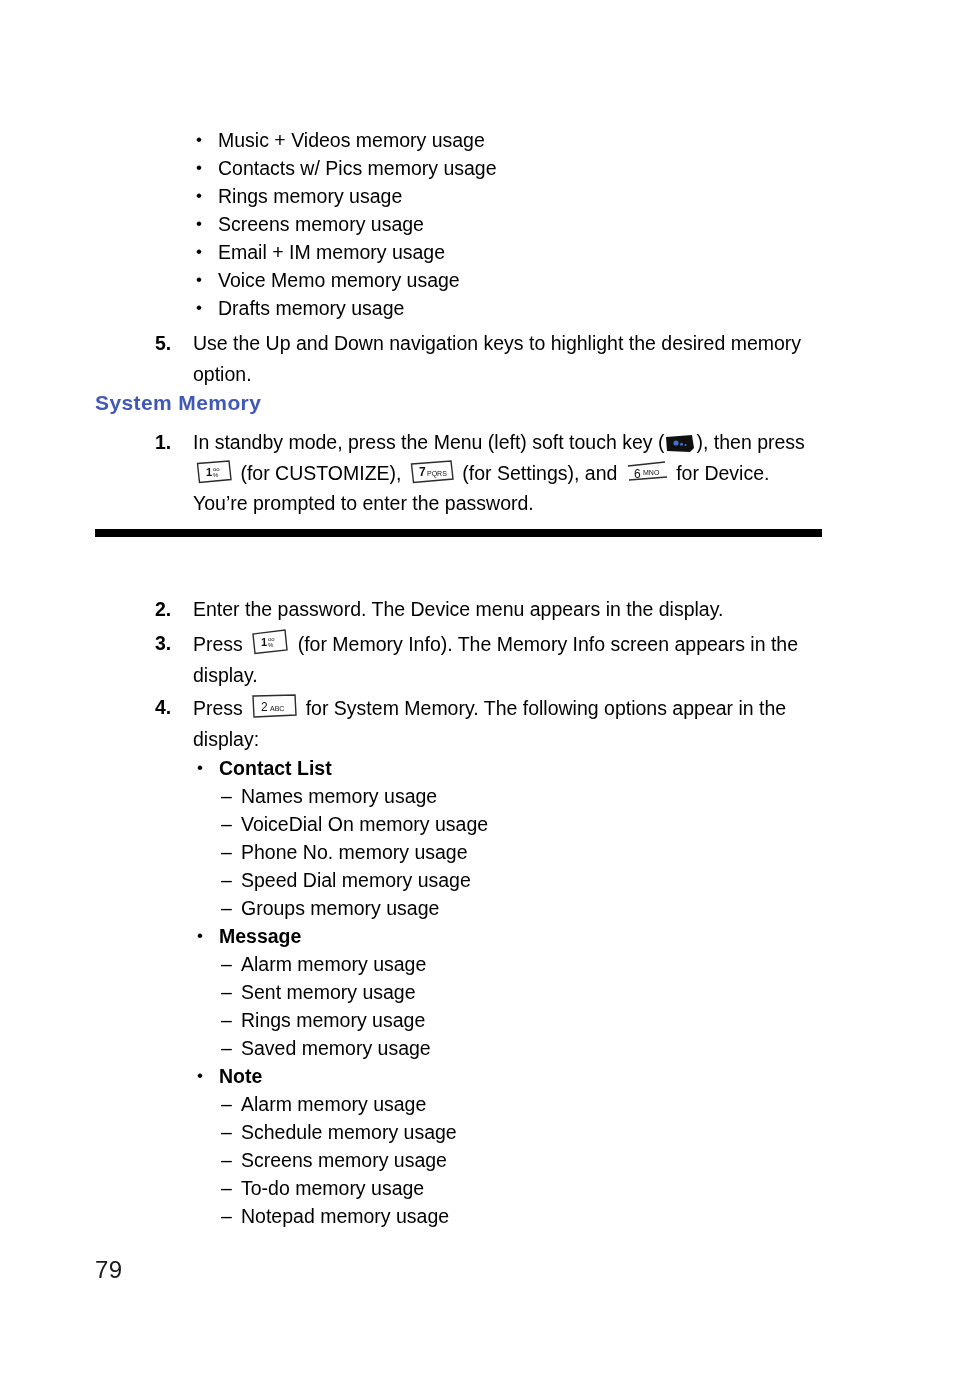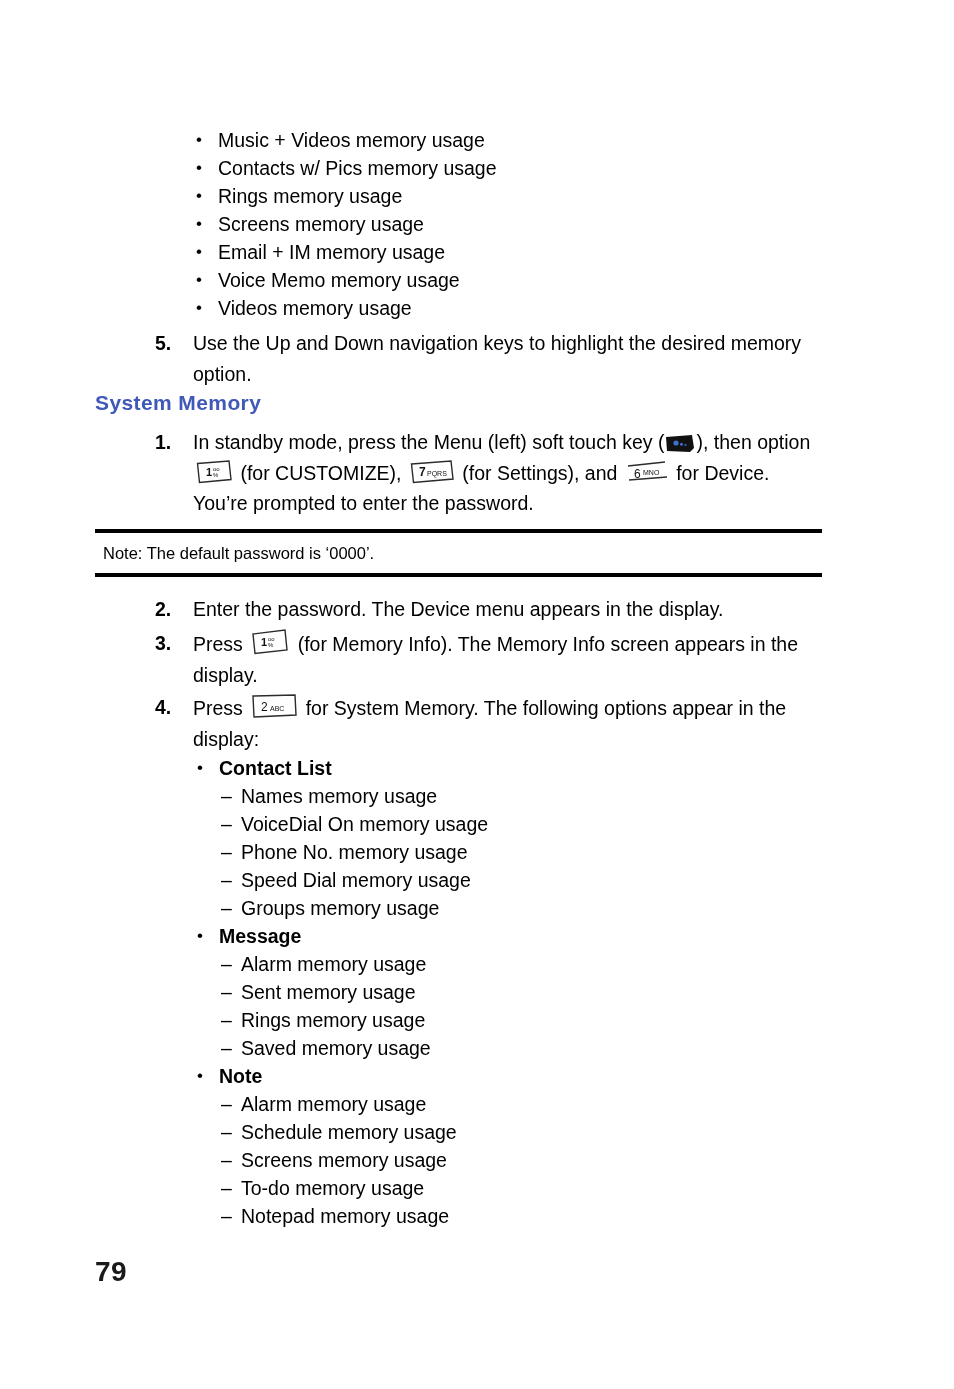--- a/index.html
+++ b/index.html
@@ -148,79 +148,78 @@
     top: 0;
     font-size: 19.5px;
     line-height: 28px;
   }
 
   
   .page-num {
     position: absolute;
     left: 95px;
     top: 1256px;
-    font-size: 28px;
-    font-weight: bold;
+    font-size: 24px;
+    font-weight: normal;
     color: #1a1a1a;
     letter-spacing: 0.5px;
   }
 </style>
 </head>
 <body>
 
 <div class="page">
 
   <div class="bullet-list-top" id="top-list">
       <div class="bullet-row"><span class="dot">•</span><b>Music + Videos</b><span> memory usage</span></div>
       <div class="bullet-row"><span class="dot">•</span><b>Contacts w/ Pics</b><span> memory usage</span></div>
       <div class="bullet-row"><span class="dot">•</span><b>Rings</b><span> memory usage</span></div>
       <div class="bullet-row"><span class="dot">•</span><b>Screens</b><span> memory usage</span></div>
       <div class="bullet-row"><span class="dot">•</span><b>Email + IM</b><span> memory usage</span></div>
       <div class="bullet-row"><span class="dot">•</span><b>Voice Memo</b><span> memory usage</span></div>
-      <div class="bullet-row"><span class="dot">•</span><b>Videos</b><span> memory usage</span></div>
+      <div class="bullet-row"><span class="dot">•</span><b>Drafts</b><span> memory usage</span></div>
     </div>
 
   <div class="step" style="top:328px;">
     <span class="num">5.</span>
     <div class="body">Use the Up and Down navigation keys to highlight the desired memory option.</div>
   </div>
 
   <div class="heading" style="top:391px;">
     <span style="color: rgb(64, 89, 184);">System Memory</span>
   </div>
 
   <div class="step" style="top:427px;">
     <span class="num">1.</span>
     <div class="body">
       <span>In standby mode, press the </span><b>Menu</b><span> (left) soft touch key (</span><span class="softkey"><svg width="30" height="19" viewBox="0 0 30 19">
             <path d="M1 3 L27 1 L29 14 L25 18 L2 17 Z" fill="#111111"></path>
             <circle cx="11" cy="9" r="2.6" fill="#3f6fd0"></circle>
             <circle cx="16.5" cy="10.2" r="1.5" fill="#3f6fd0"></circle>
             <circle cx="20.5" cy="11" r="1.1" fill="#3f6fd0"></circle>
-          </svg></span><span>), then option </span><span class="keycap"><svg width="38" height="26" viewBox="0 0 38 26">
+          </svg></span><span>), then press </span><span class="keycap"><svg width="38" height="26" viewBox="0 0 38 26">
             <path d="M2.5 4.5 L34 2 L36 20.5 L4.5 23.5 Z" fill="#ffffff" stroke="#2b2b2b" stroke-width="1.4"></path>
             <text x="11" y="17" font-family="Liberation Sans, sans-serif" font-size="11" font-weight="bold" fill="#111">1</text>
             <text x="18" y="12" font-family="Liberation Sans, sans-serif" font-size="6" fill="#111">oo</text>
             <text x="18" y="18" font-family="Liberation Sans, sans-serif" font-size="6" fill="#111">%</text>
           </svg></span><span> (for </span><b>CUSTOMIZE</b><span>), </span><span class="keycap"><svg width="46" height="26" viewBox="0 0 46 26">
             <path d="M2.5 5 L42 2 L44 20 L4.5 23.5 Z" fill="#ffffff" stroke="#2b2b2b" stroke-width="1.4"></path>
             <text x="10" y="17" font-family="Liberation Sans, sans-serif" font-size="12" font-weight="bold" fill="#111">7</text>
             <text x="18" y="17" font-family="Liberation Sans, sans-serif" font-size="7" fill="#111">PQRS</text>
           </svg></span><span> (for </span><b>Settings</b><span>), and </span><span class="keycap"><svg width="44" height="26" viewBox="0 0 44 26">
             <path d="M3 7 L40 3" fill="none" stroke="#2b2b2b" stroke-width="1.4"></path>
             <path d="M4 21 L42 18" fill="none" stroke="#2b2b2b" stroke-width="1.4"></path>
             <text x="9" y="19" font-family="Liberation Sans, sans-serif" font-size="12" fill="#111">6</text>
             <text x="18" y="16" font-family="Liberation Sans, sans-serif" font-size="7" fill="#111">MNO</text>
           </svg></span><span> for </span><b>Device</b><span>. You’re prompted to enter the password.</span>
     </div>
   </div>
 
   <div class="note-box" style="top:529px;">
     <div class="note-rule"></div>
-    <div class="note-inner"><b>Note:</b><span> The default password is ‘0000’.</span></div>
     <div class="note-rule"></div>
   </div>
 
   <div class="step" style="top:594px;">
     <span class="num">2.</span>
     <div class="body">
       <span>Enter the password. The </span><b>Device</b><span> menu appears in the display.</span>
     </div>
   </div>
 

